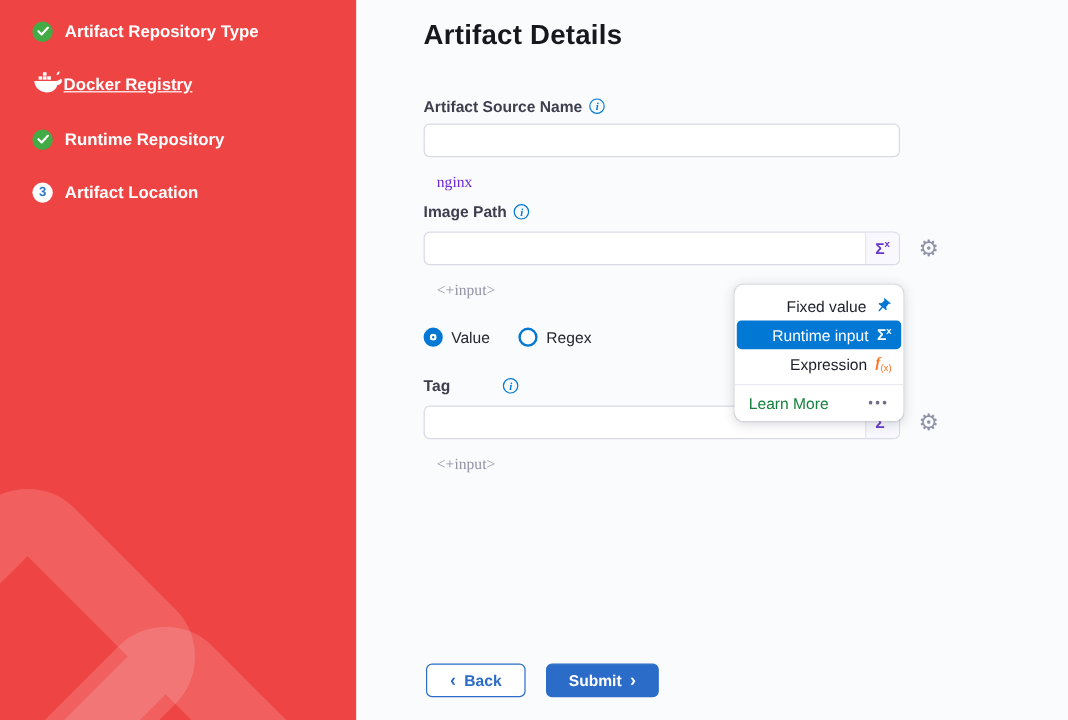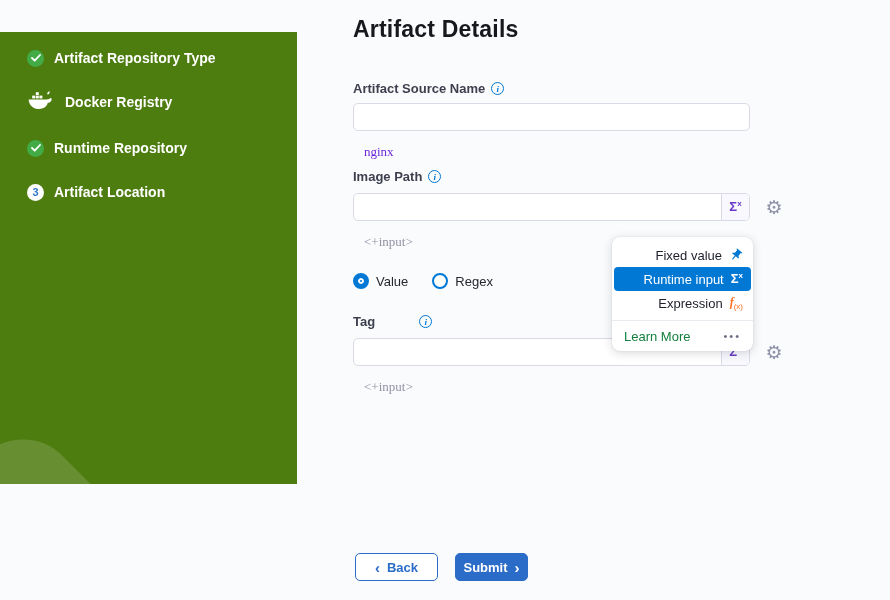--- a/index.html
+++ b/index.html
@@ -6,45 +6,44 @@
   html, body { width: 890px; height: 600px; overflow: hidden; }
   body {
     font-family: "Liberation Sans", sans-serif;
     display: flex;
     background: #fafbfc;
   }
 
   
   .sidebar {
     position: relative;
-    width: 297px; height: 452px;
-    background: #4d7c0f;
+    width: 297px; height: 600px;
+    background: #ef4444;
     overflow: hidden;
     flex: 0 0 297px;
-    margin-top: 32px;
   }
   .wm-ring {
     position: absolute;
     width: 230px; height: 230px;
     border: 56px solid rgba(255,255,255,0.15);
     border-radius: 56px;
     transform: rotate(45deg);
   }
   .wm1 { left: -92px; top: 432px; }
   .wm2 { left: 23px;  top: 547px; }
 
   .step-row {
     position: absolute;
     left: 0; height: 20px;
     display: flex; align-items: center; gap: 10px;
     padding-left: 27px;
     color: #ffffff; font-size: 14px; font-weight: 600;
     cursor: pointer; white-space: nowrap;
   }
-  .step-row.sub { gap: 12px; }
+  .step-row.sub { gap: 0; text-decoration: underline; }
   .step-row.current { font-weight: 700; }
   .step1 { top: 16px; } .step-sub { top: 60px; }
   .step2 { top: 106px; } .step3 { top: 150px; }
 
   .check-circle {
     width: 17px; height: 17px; border-radius: 50%;
     background: #42ab45; display: inline-flex;
     align-items: center; justify-content: center; flex: 0 0 17px;
   }
   .num-circle {
@@ -161,21 +160,21 @@
     position: absolute; top: 553px; height: 28px;
     border-radius: 5px; font-size: 13px; font-weight: 600;
     display: flex; align-items: center; justify-content: center; gap: 7px;
     cursor: pointer; font-family: "Liberation Sans", sans-serif;
   }
   .btn-back {
     left: 58px; width: 83px;
     background: #ffffff; border: 1px solid #2b6cc8; color: #2b6cc8;
   }
   .btn-submit {
-    left: 158px; width: 73px;
+    left: 158px; width: 94px;
     background: #2b6cc8; border: 1px solid #2b6cc8; color: #ffffff;
   }
   .chev { font-size: 15px; font-weight: 700; line-height: 1; }
 </style>
 </head>
 <body>
 
 <div class="sidebar">
   <div class="wm-ring wm1"></div>
   <div class="wm-ring wm2"></div>

